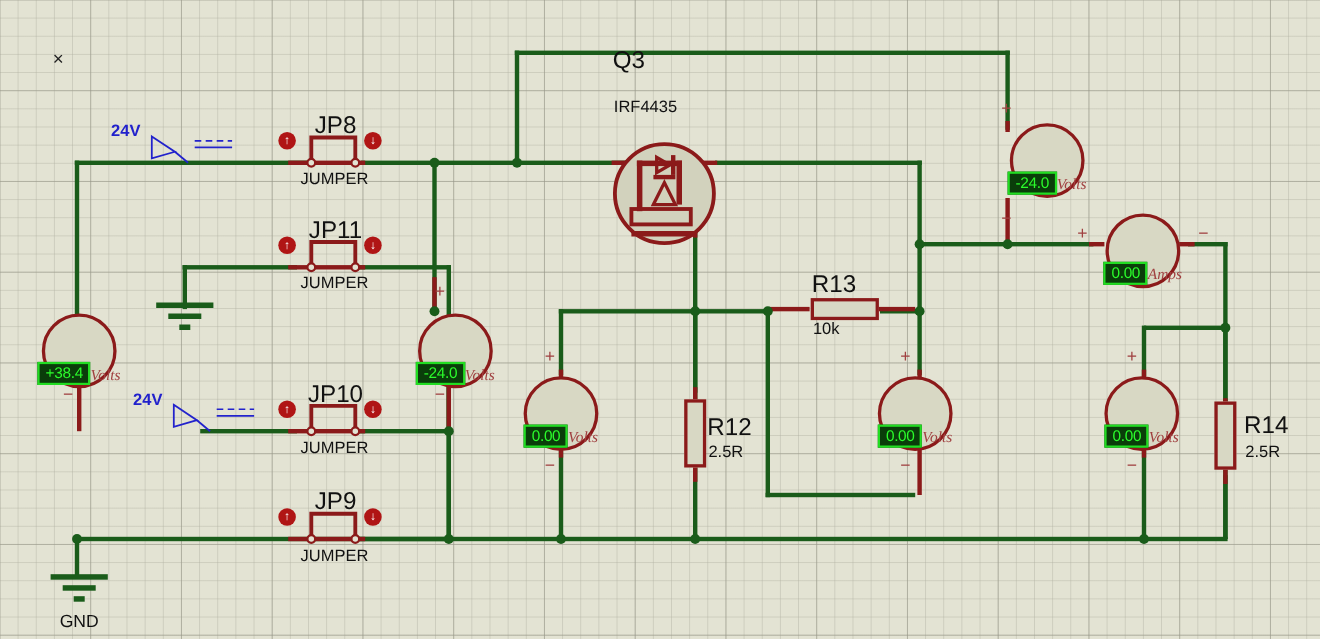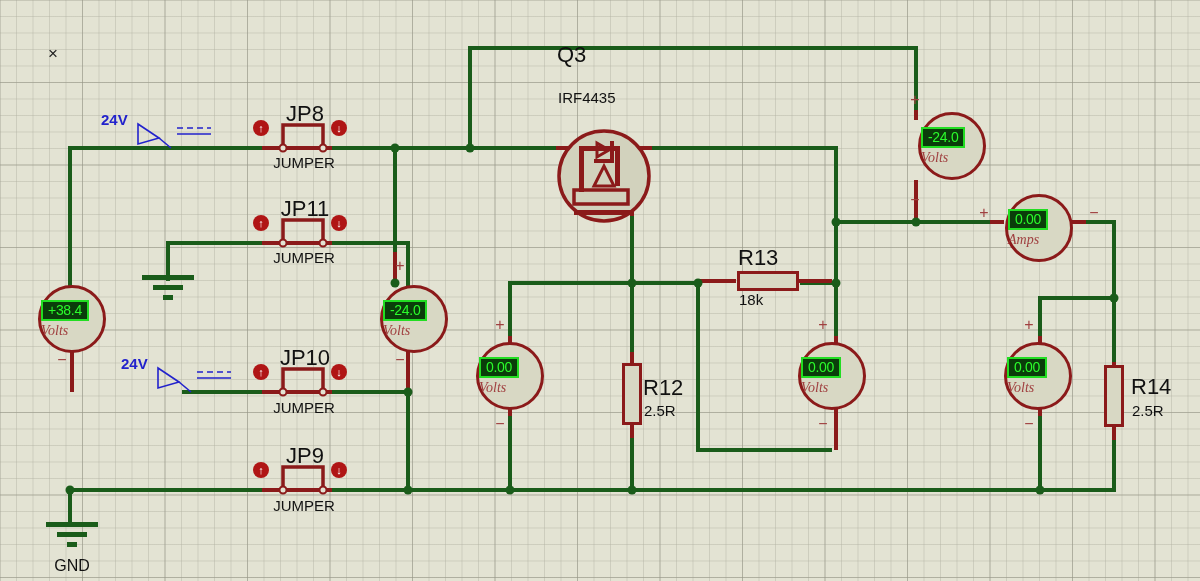--- a/index.html
+++ b/index.html
@@ -22,21 +22,21 @@
     background-position:-0.5px -0.5px,-0.5px -0.5px,-0.5px -0.5px,-0.5px -0.5px;
   }
   
   .w{position:absolute;background:#1a5c1a;}
   .wr{position:absolute;background:#8b1a1a;}
   .dot{position:absolute;width:9px;height:9px;border-radius:50%;background:#1a5c1a;
        transform:translate(-50%,-50%);}
   
   .meter{position:absolute;width:68px;height:68px;border-radius:50%;
     border:3px solid #8b1a1a;background:#d8d8c4;
-    display:flex;flex-direction:column;align-items:flex-start;justify-content:center;
+    display:flex;align-items:flex-end;justify-content:center;
     transform:translate(-50%,-50%);box-sizing:border-box;}
   .lcd{background:#0a3d0a;border:2px solid #22dd22;color:#2bfb2b;
     font-size:14px;line-height:15px;padding:1px 5px;font-family:"Liberation Sans",sans-serif;
     letter-spacing:-0.3px;white-space:nowrap;}
   .munit{color:#a04040;font-style:italic;font-size:14px;margin-top:2px;
     font-family:"Liberation Serif",serif;}
   .sign{position:absolute;color:#a04040;font-size:16px;line-height:12px;
     font-family:"Liberation Sans",sans-serif;transform:translate(-50%,-50%);}
   
   .resh{position:absolute;width:62px;height:20px;background:#d8d8c4;
@@ -260,21 +260,21 @@
 
     <path d="M41,15 L41,29 L53,22 Z" fill="none" stroke="#8b1a1a" stroke-width="3"></path>
     <rect x="54" y="13" width="4" height="18" fill="#8b1a1a"></rect>
 
     <path d="M38,58 L48,38 L58,58 Z" fill="none" stroke="#8b1a1a" stroke-width="3"></path>
     <rect x="38" y="31" width="20" height="4" fill="#8b1a1a"></rect>
   </svg>
 
   <div class="resh" style="left:768px;top:281px;"></div>
   <div class="lbl" style="left:738px;top:245px;">R13</div>
-  <div class="sub" style="left:739px;top:291px;">18k</div>
+  <div class="sub" style="left:739px;top:291px;">10k</div>
 
   <div class="resv" style="left:632px;top:394px;"></div>
   <div class="lbl" style="left:643px;top:375px;">R12</div>
   <div class="sub" style="left:644px;top:402px;">2.5R</div>
 
   <div class="resv" style="left:1114px;top:396px;"></div>
   <div class="lbl" style="left:1131px;top:374px;">R14</div>
   <div class="sub" style="left:1132px;top:402px;">2.5R</div>
 
   <div class="sign" style="left:62px;top:296px;">+</div>

